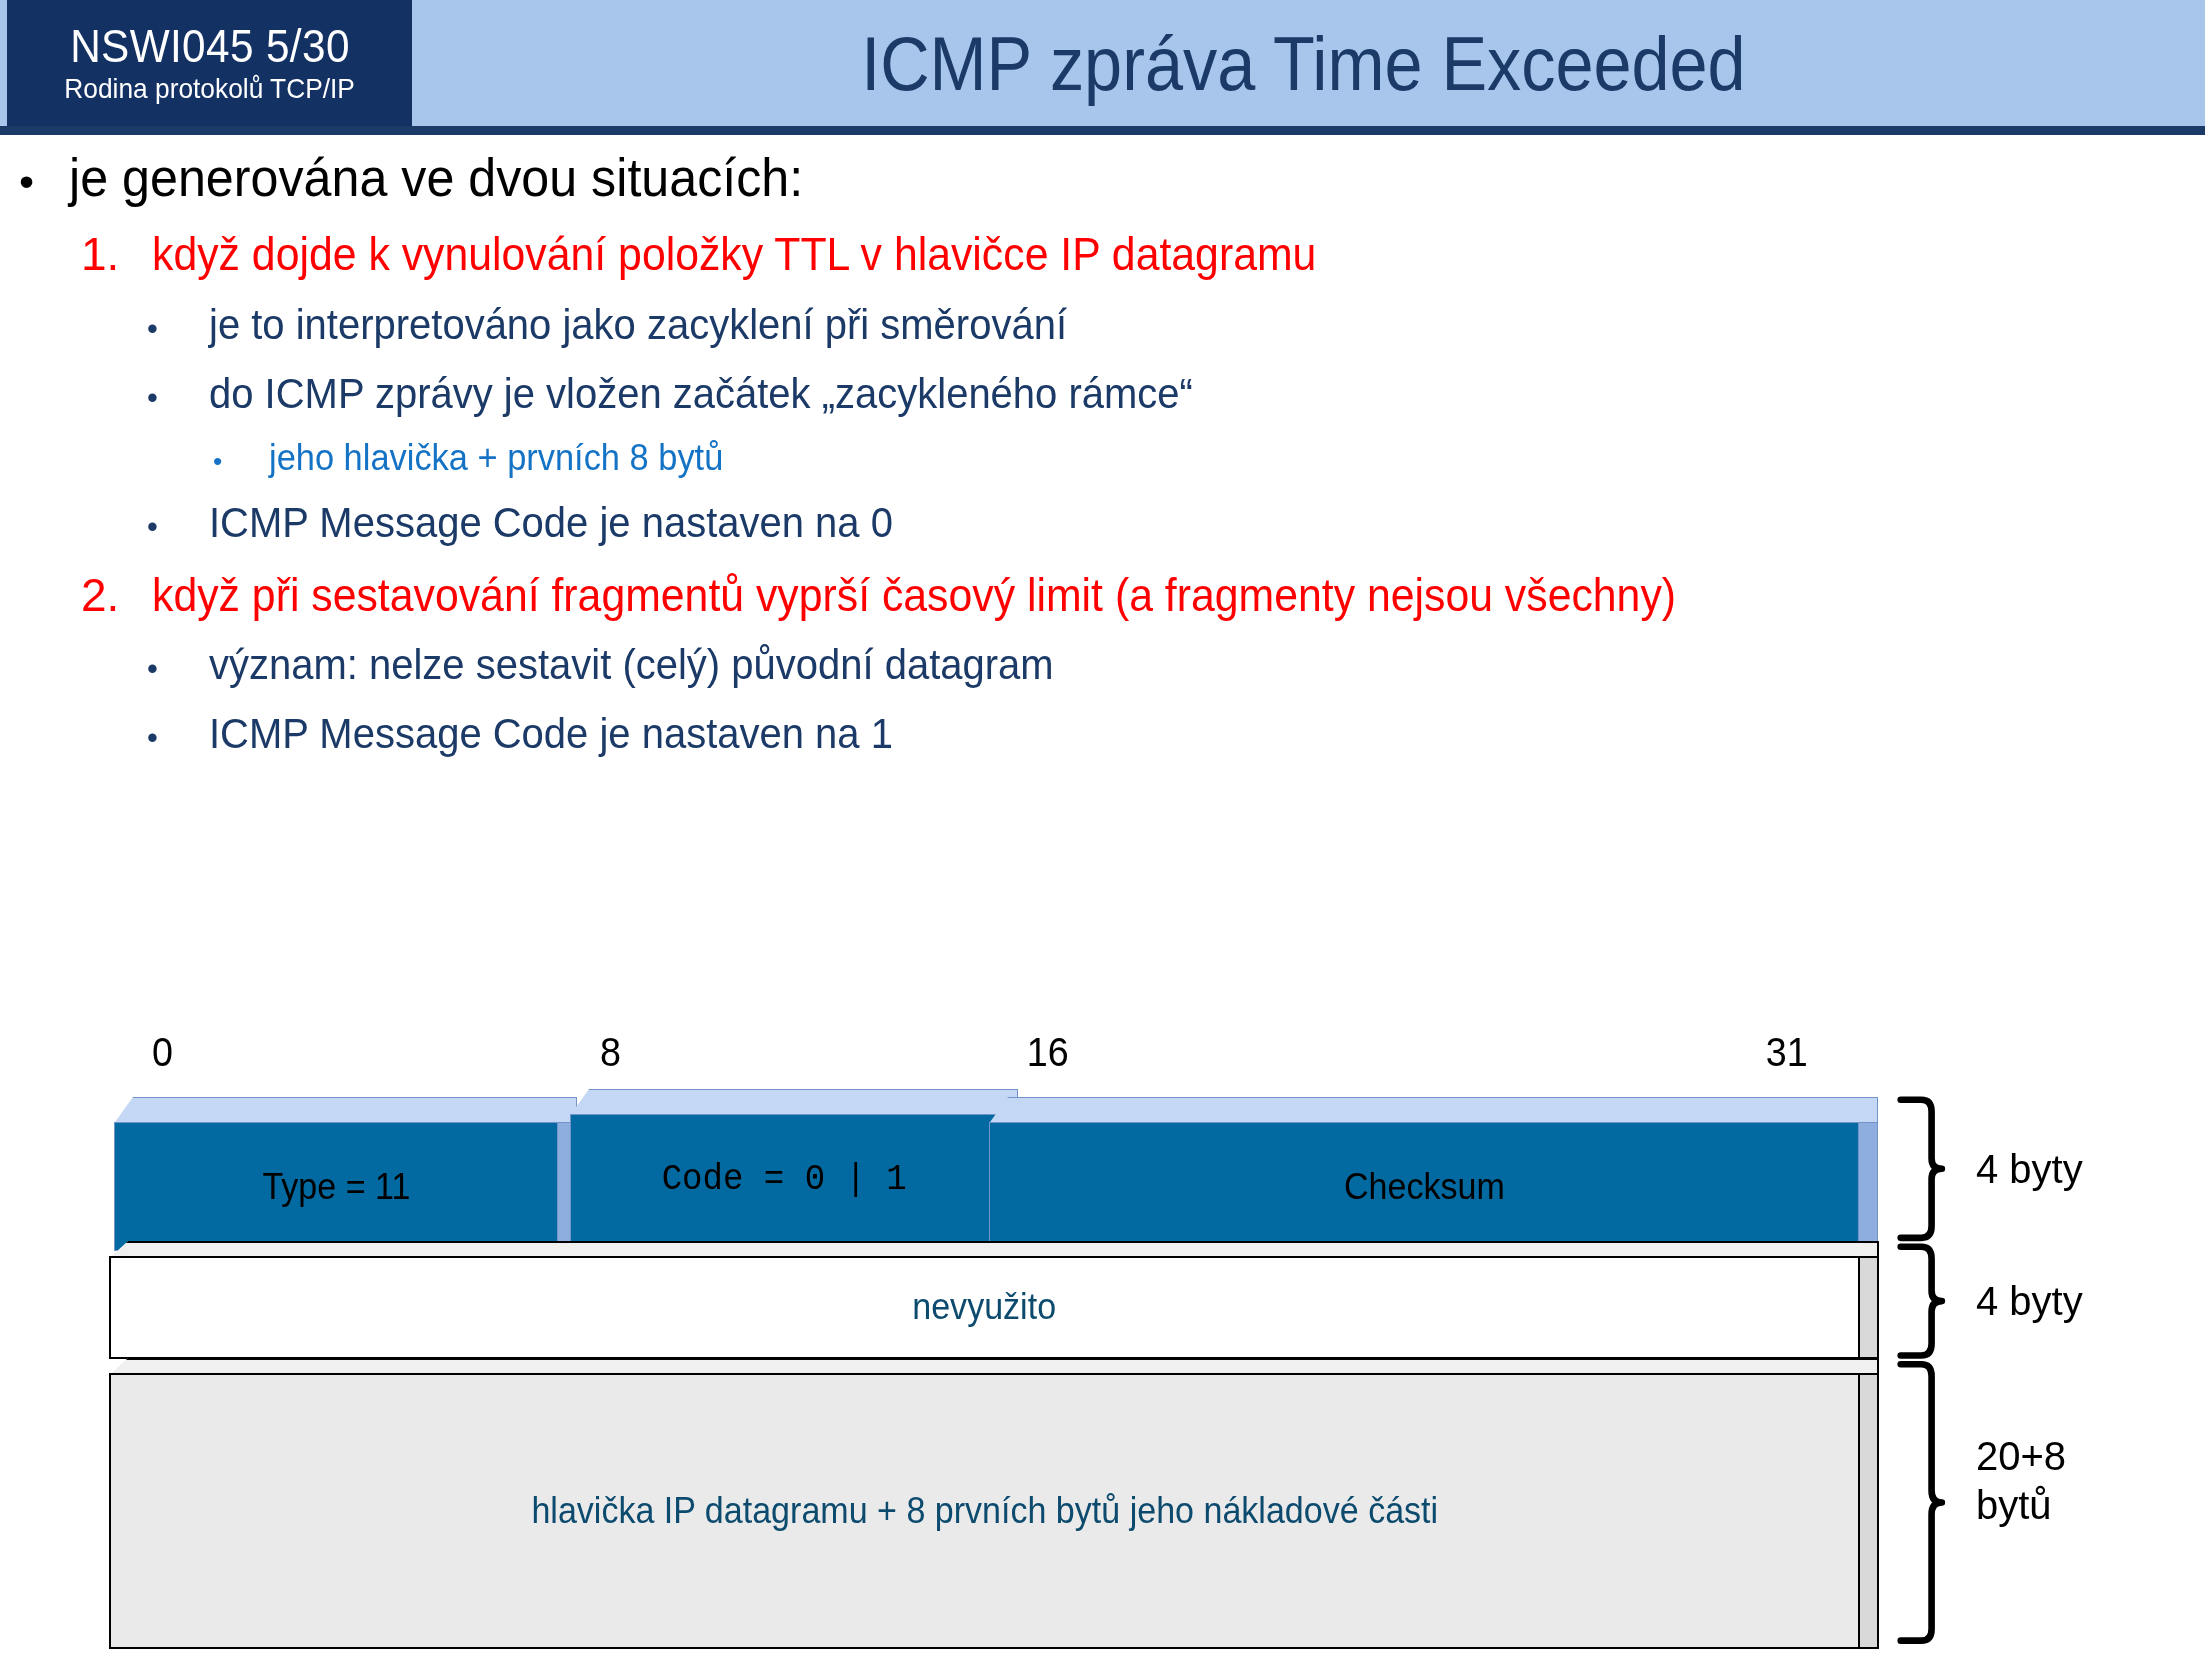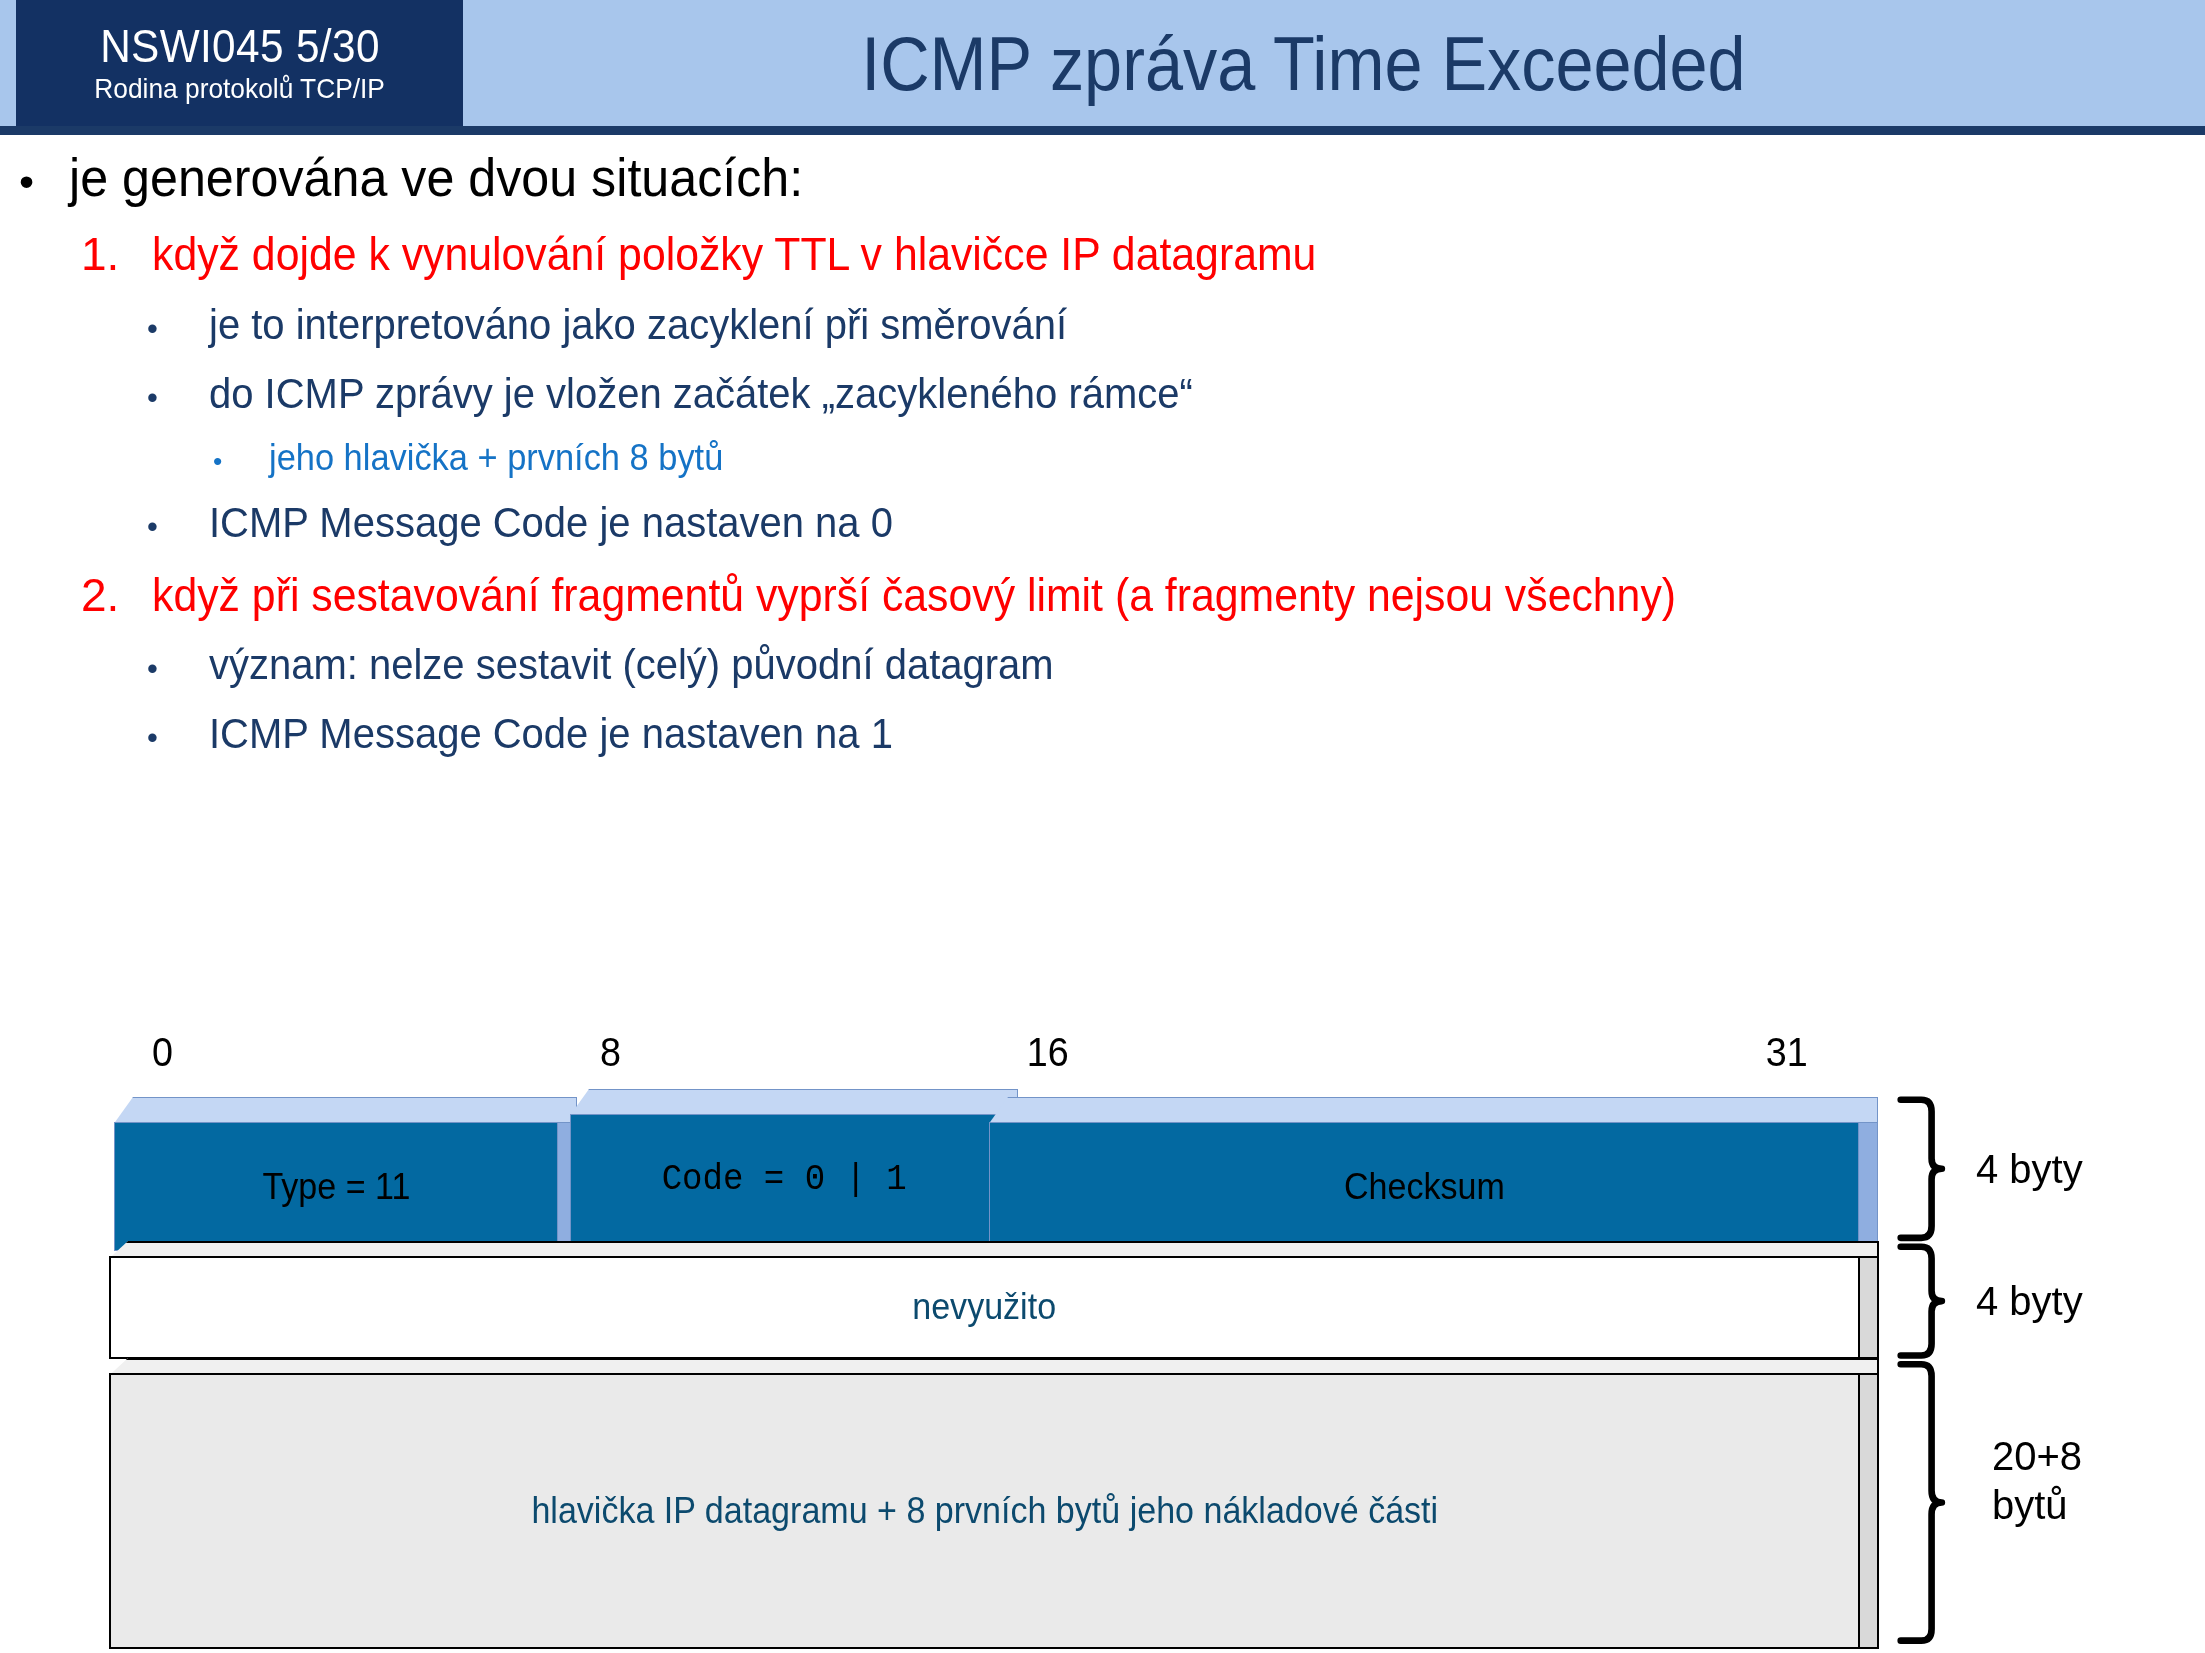--- a/index.html
+++ b/index.html
@@ -31,22 +31,22 @@
   }
   #header-rule {
     position: absolute;
     left: 0; top: 126px;
     width: 2205px;
     height: 8.8px;
     background: #1B3A67;
   }
   #course-badge {
     position: absolute;
-    left: 16px; top: 0;
-    width: 447px;
+    left: 7px; top: 0;
+    width: 405px;
     height: 126px;
     background: #133163;
     color: #ffffff;
     display: flex;
     flex-direction: column;
     align-items: center;
     justify-content: center;
   }
   #course-code {
     font-size: 46px;
@@ -377,17 +377,17 @@
 
     <path fill="none" stroke="#000000" stroke-width="9" stroke-linecap="round" stroke-linejoin="round" d="M 2586 96 L 2614 96 Q 2628 96 2628 112 L 2628 176 Q 2628 190 2642 190 Q 2628 190 2628 204 L 2628 268 Q 2628 284 2614 284 L 2586 284"></path>
 
     <path fill="none" stroke="#000000" stroke-width="9" stroke-linecap="round" stroke-linejoin="round" d="M 2586 296 L 2614 296 Q 2628 296 2628 312 L 2628 356 Q 2628 370 2642 370 Q 2628 370 2628 384 L 2628 428 Q 2628 444 2614 444 L 2586 444"></path>
 
     <path fill="none" stroke="#000000" stroke-width="9" stroke-linecap="round" stroke-linejoin="round" d="M 2586 456 L 2614 456 Q 2628 456 2628 472 L 2628 628 Q 2628 644 2642 644 Q 2628 644 2628 660 L 2628 816 Q 2628 832 2614 832 L 2586 832"></path>
   </svg>
 
   <div class="brace-label" style="left:1976px; top:116px;">4 byty</div>
   <div class="brace-label" style="left:1976px; top:248px;">4 byty</div>
-  <div class="brace-label" style="left:1976px; top:403px;margin-left:16px;">20+8
+  <div class="brace-label" style="left:1976px; top:403px;">20+8
 bytů</div>
 
 </div>
 
 
 </body></html>

